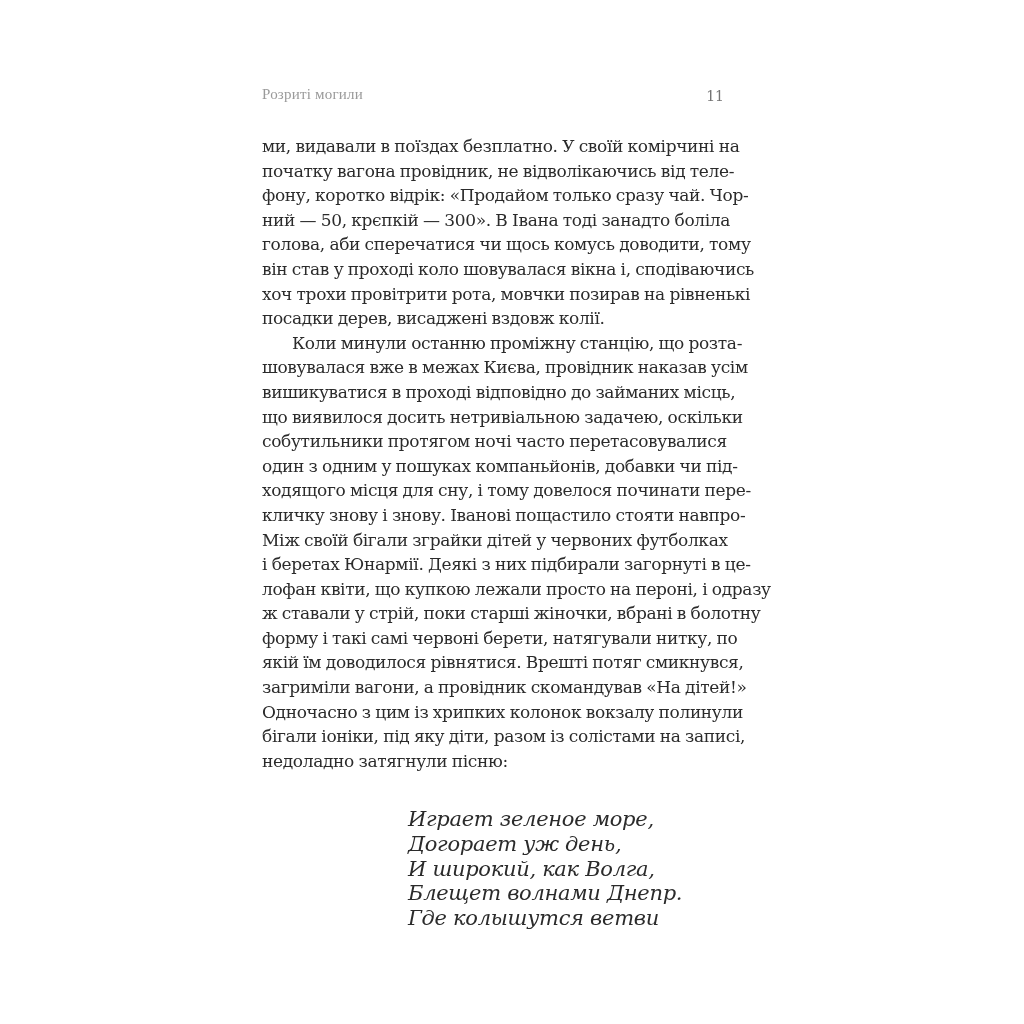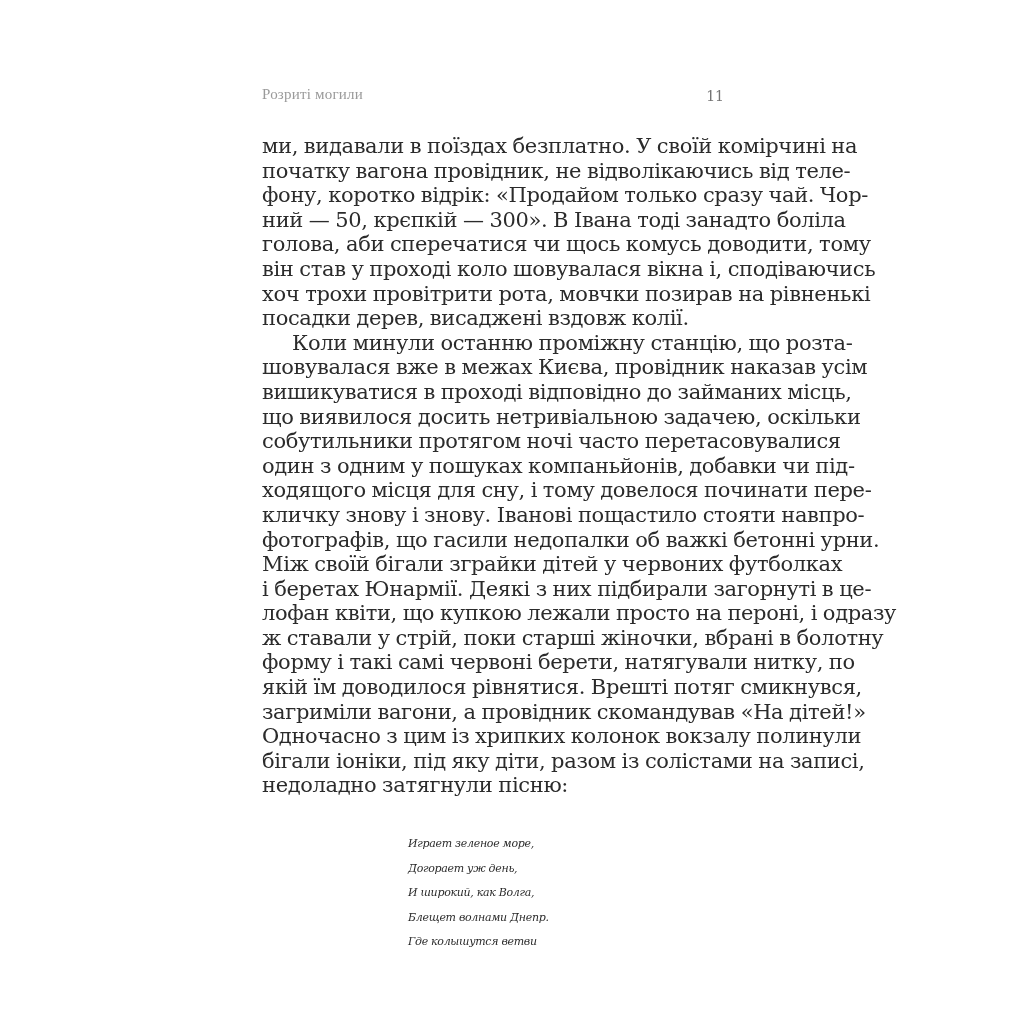--- a/index.html
+++ b/index.html
@@ -38,21 +38,21 @@
       position: absolute;
       right: 0;
       top: 4px;
       font-family: "DejaVu Serif", serif;
       font-size: 14px;
       color: #737373;
     }
     .body-text {
       margin-top: 20px;
       font-family: "DejaVu Serif", serif;
-      font-size: 21px;
+      font-size: 17px;
       line-height: 24.6px;
       letter-spacing: -0.35px;
       word-spacing: -0.5px;
     }
     .line {
       display: block;
       white-space: nowrap;
       text-align: justify;
       text-align-last: justify;
       height: 24.6px;
@@ -61,21 +61,21 @@
       text-align-last: left;
     }
     .line.indent {
       padding-left: 30px;
     }
     .poem {
       margin-top: 34px;
       padding-left: 146px;
       font-family: "DejaVu Serif", serif;
       font-style: italic;
-      font-size: 11px;
+      font-size: 21px;
       line-height: 24.6px;
       letter-spacing: -0.3px;
     }
     .poem-line {
       display: block;
       white-space: nowrap;
     }
   </style>
 </head>
 <body>
@@ -99,21 +99,20 @@
     </div>
     <div>
       <span class="line indent">Коли минули останню проміжну станцію, що розта-</span>
       <span class="line">шовувалася вже в межах Києва, провідник наказав усім</span>
       <span class="line">вишикуватися в проході відповідно до займаних місць,</span>
       <span class="line">що виявилося досить нетривіальною задачею, оскільки</span>
       <span class="line">собутильники протягом ночі часто перетасовувалися</span>
       <span class="line">один з одним у пошуках компаньйонів, добавки чи під-</span>
       <span class="line">ходящого місця для сну, і тому довелося починати пере-</span>
       <span class="line">кличку знову і знову. Іванові пощастило стояти навпро-</span>
-      <span class="line">фотографів, що гасили недопалки об важкі бетонні урни.</span>
       <span class="line">Між своїй бігали зграйки дітей у червоних футболках</span>
       <span class="line">і беретах Юнармії. Деякі з них підбирали загорнуті в це-</span>
       <span class="line">лофан квіти, що купкою лежали просто на пероні, і одразу</span>
       <span class="line">ж ставали у стрій, поки старші жіночки, вбрані в болотну</span>
       <span class="line">форму і такі самі червоні берети, натягували нитку, по</span>
       <span class="line">якій їм доводилося рівнятися. Врешті потяг смикнувся,</span>
       <span class="line">загриміли вагони, а провідник скомандував «На дітей!»</span>
       <span class="line">Одночасно з цим із хрипких колонок вокзалу полинули</span>
       <span class="line">бігали іоніки, під яку діти, разом із солістами на записі,</span>
       <span class="line last">недоладно затягнули пісню:</span>

